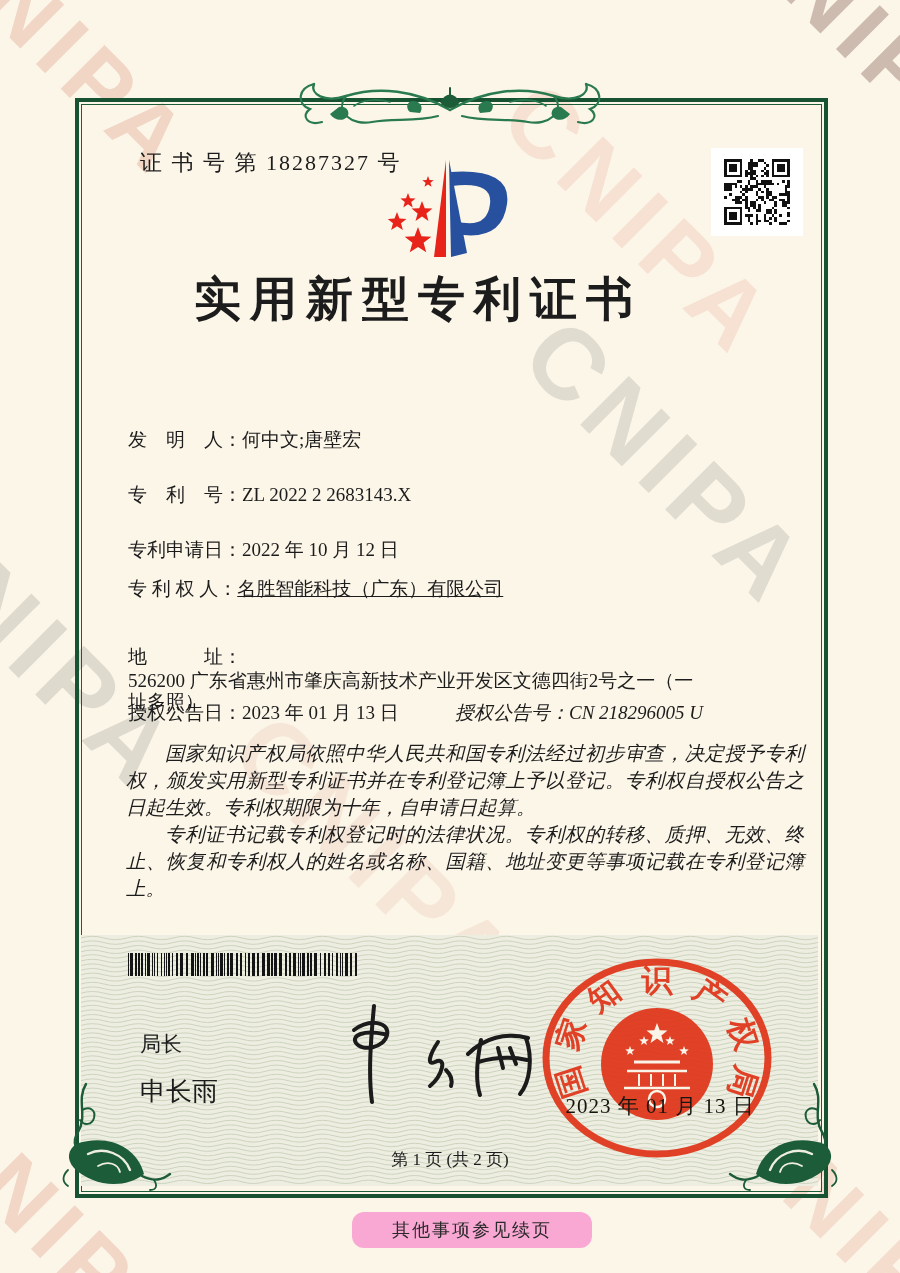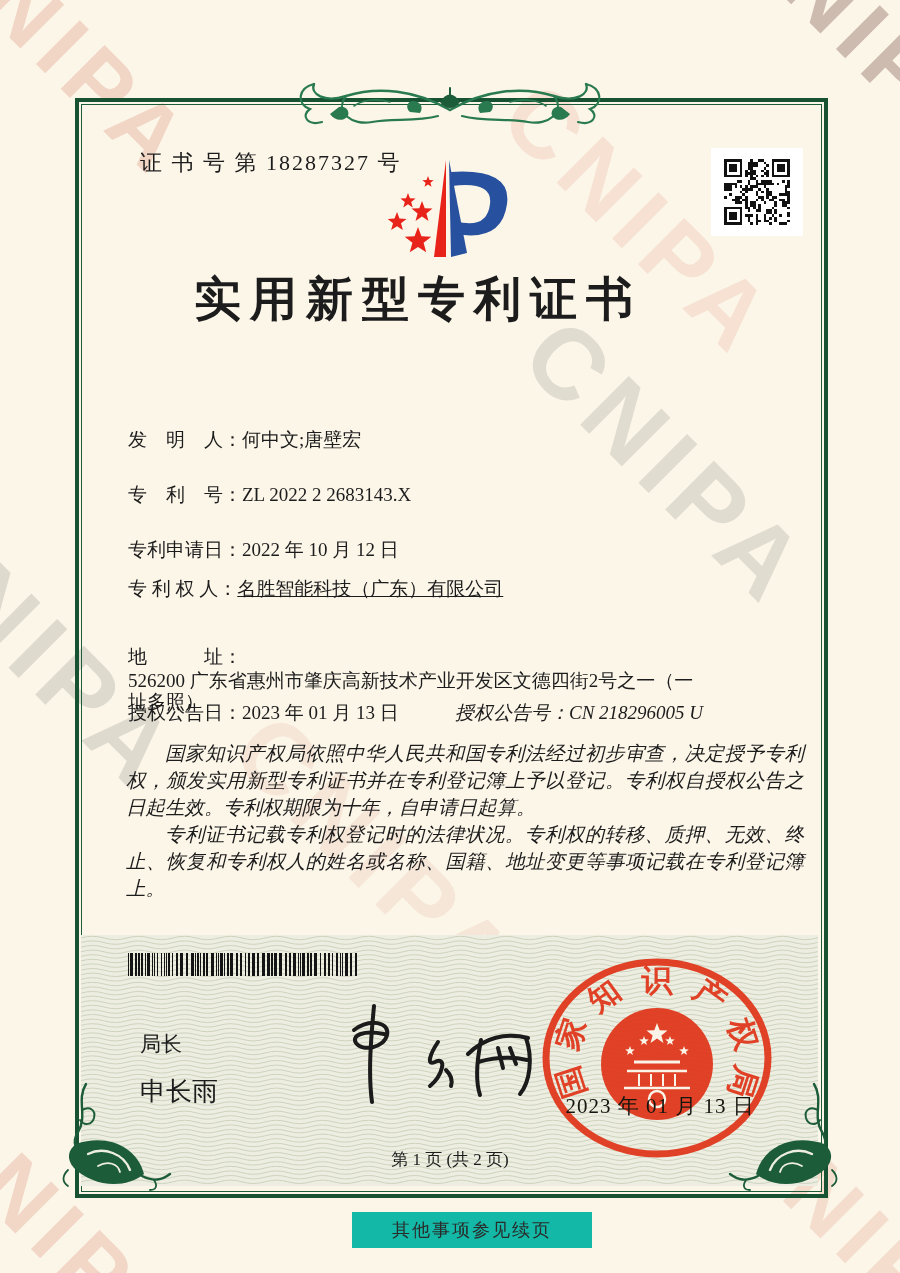--- a/index.html
+++ b/index.html
@@ -50,21 +50,21 @@
   #director-name{ position:absolute; left:140px; top:1074px; font-size:26px; z-index:6;}
   #signature{ position:absolute; left:318px; top:998px; z-index:7;}
   #seal{ position:absolute; left:540px; top:938px; z-index:6;}
   #seal-date{
     position:absolute; left:560px; top:1092px; width:200px; text-align:center;
     font-size:21px; letter-spacing:1px; color:#15150f; z-index:8;
   }
   #page-no{ position:absolute; left:0; top:1148px; width:900px; text-align:center; font-size:17px; z-index:7;}
   #footer-strip{
     position:absolute; left:352px; top:1212px; width:240px; height:36px;
-    background:#14b8a6; z-index:5; display:flex; align-items:center; justify-content:center;
+    background:#f9a8d4; z-index:5; display:flex; align-items:center; justify-content:center;border-radius:12px;
   }
   #footer-note{ font-size:18px; letter-spacing:2px; color:#2a2a2a;}
   .flourish{ position:absolute; z-index:4;}
 </style>
 </head>
 <body>
 
 <div id="page">
 
   <div id="border-outer">

